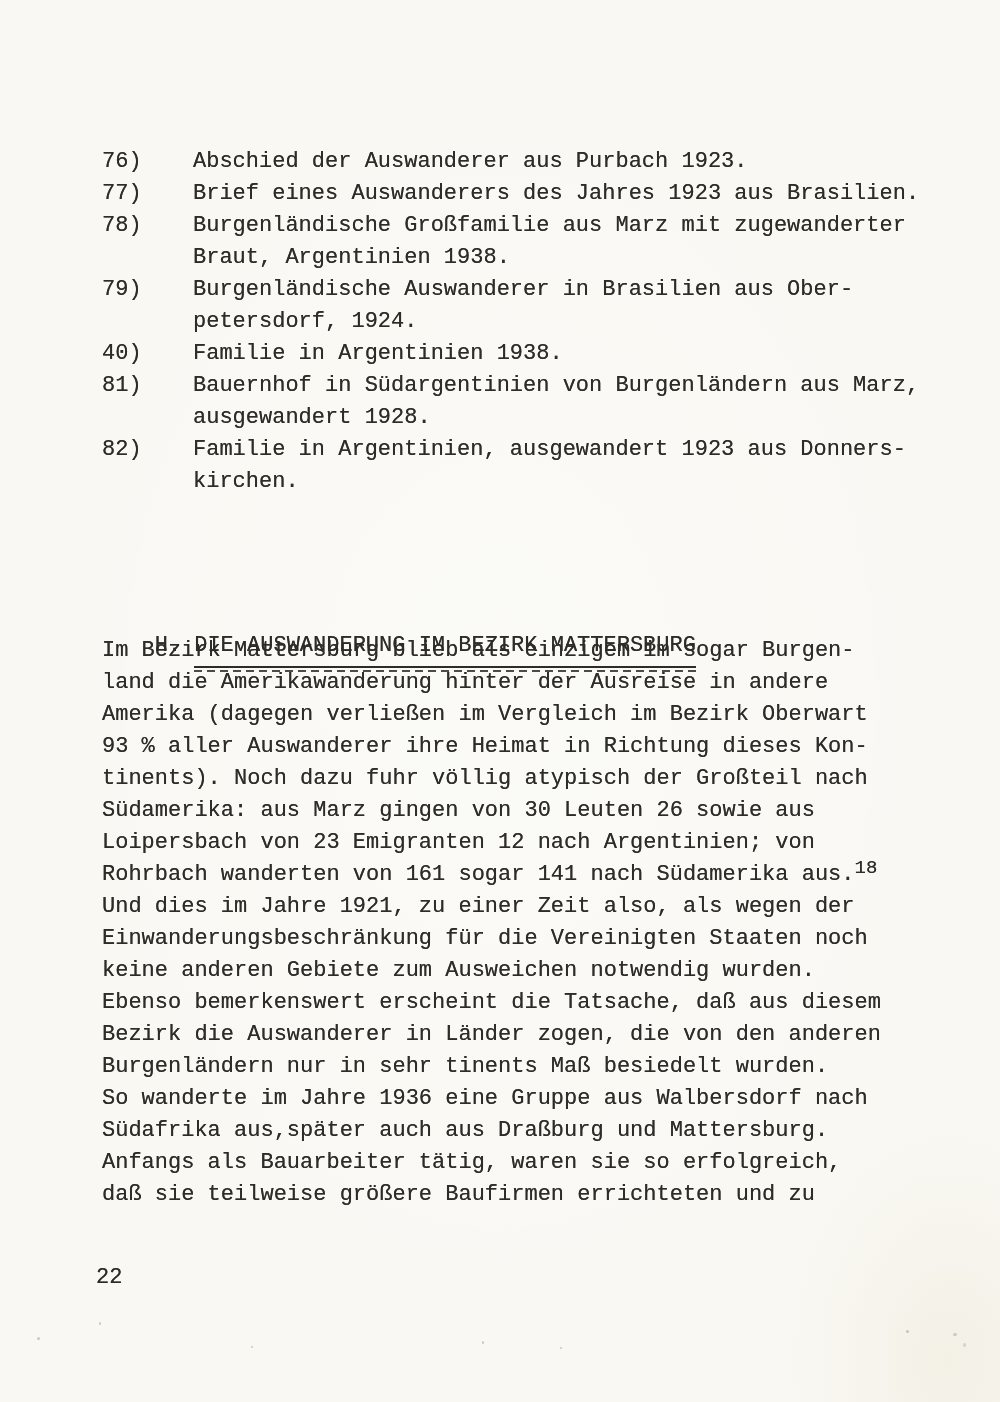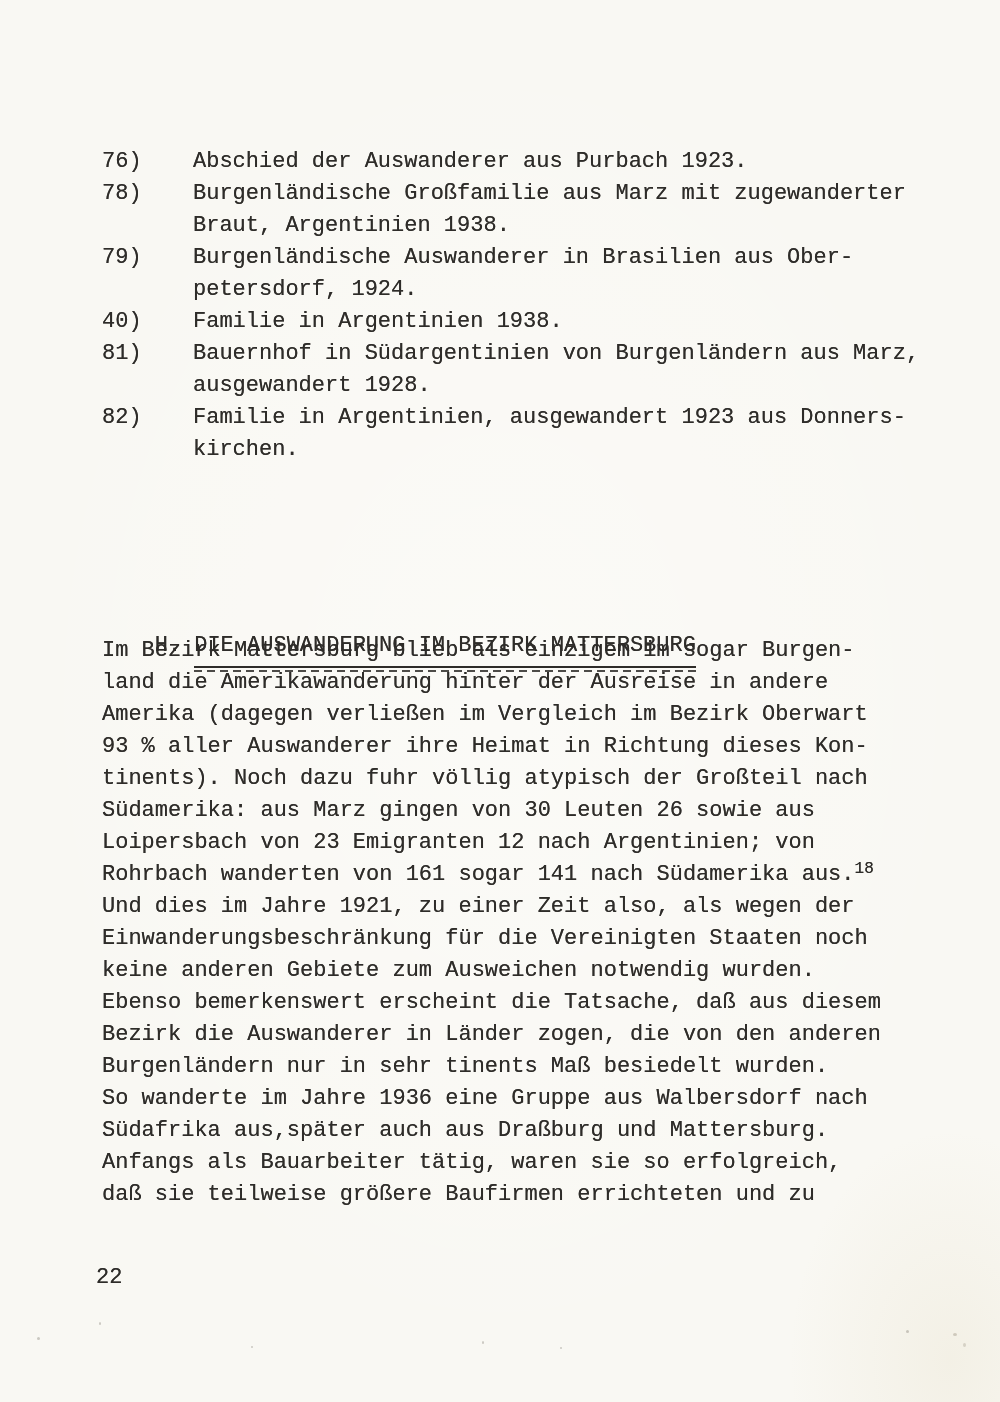--- a/index.html
+++ b/index.html
@@ -70,21 +70,21 @@
   .paragraph {
     position: absolute;
     left: 102px;
     top: 635px;
   }
   .para-line {
     line-height: 32px;
     white-space: pre;
   }
   .fn {
-    font-size: 16px;
+    font-size: 19px;
     line-height: 0;
     vertical-align: 7px;
   }
 
   
   .page-number {
     position: absolute;
     left: 96px;
     top: 1262px;
     line-height: 32px;
@@ -108,20 +108,26 @@
 </head>
 <body>
 
 <div class="page">
 
   <div class="figure-list" id="figure-list">
       <div class="list-item">
         <span class="item-num">76)</span>
         <div class="item-lines">
           <div class="line">Abschied der Auswanderer aus Purbach 1923.</div>
+        </div>
+      </div>
+      <div class="list-item">
+        <span class="item-num">77)</span>
+        <div class="item-lines">
+          <div class="line">Brief eines Auswanderers des Jahres 1923 aus Brasilien.</div>
         </div>
       </div>
       <div class="list-item">
         <span class="item-num">78)</span>
         <div class="item-lines">
           <div class="line">Burgenländische Großfamilie aus Marz mit zugewanderter</div>
           <div class="line">Braut, Argentinien 1938.</div>
         </div>
       </div>
       <div class="list-item">

